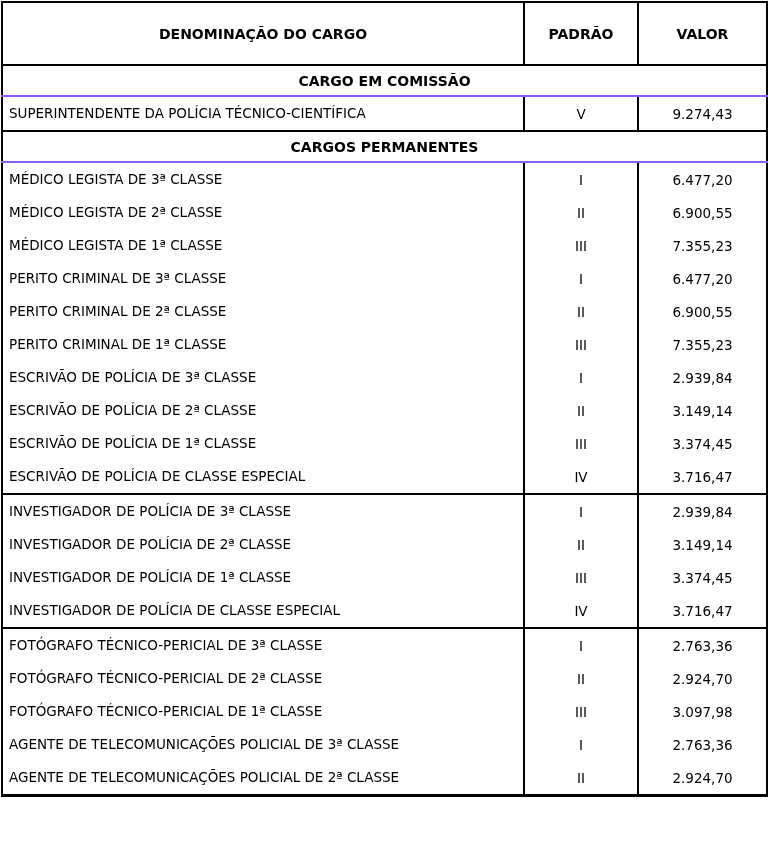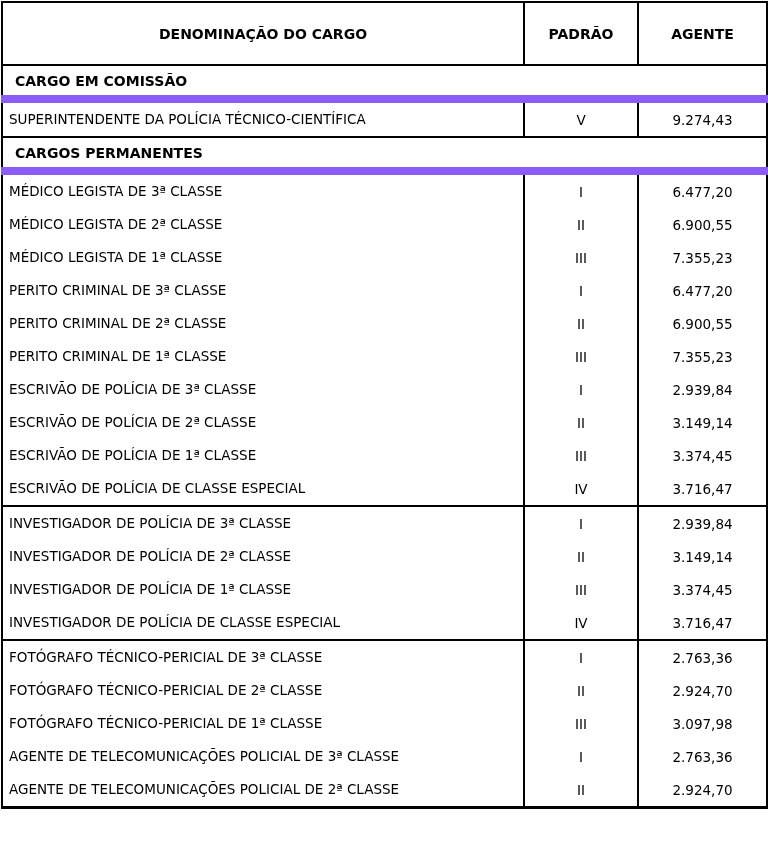--- a/index.html
+++ b/index.html
@@ -27,24 +27,24 @@
   th {
     border: 2px solid #000000;
     font-size: 14px;
     font-weight: bold;
     text-align: center;
     height: 29px;
     padding: 16px 4px;
   }
   tr.section-row td {
     border-top: 2px solid #000000;
-    border-bottom: 8px solid #8b5cf6;
+    border-bottom: 2px solid #8b5cf6;
     font-weight: bold;
     font-size: 14px;
-    text-align: left;
+    text-align: center;
     padding: 4px 12px;
     height: 21px;
     vertical-align: middle;
   }
   tr.data-row td {
     border-left: 2px solid #000000;
     border-right: 2px solid #000000;
     border-top: 0;
     border-bottom: 0;
     font-size: 13.5px;
@@ -72,21 +72,21 @@
 <table class="salary-table">
   <colgroup>
     <col class="c-cargo">
     <col class="c-padrao">
     <col class="c-valor">
   </colgroup>
   <thead>
     <tr>
       <th>DENOMINAÇÃO DO CARGO</th>
       <th>PADRÃO</th>
-      <th>AGENTE</th>
+      <th>VALOR</th>
     </tr>
   </thead>
   <tbody>
 
   <tr class="section-row">
         <td class="section-title" colspan="3">CARGO EM COMISSÃO</td>
       </tr>
       <tr class="data-row group-end">
         <td class="cargo">SUPERINTENDENTE DA POLÍCIA TÉCNICO-CIENTÍFICA</td>
         <td class="padrao">V</td>

